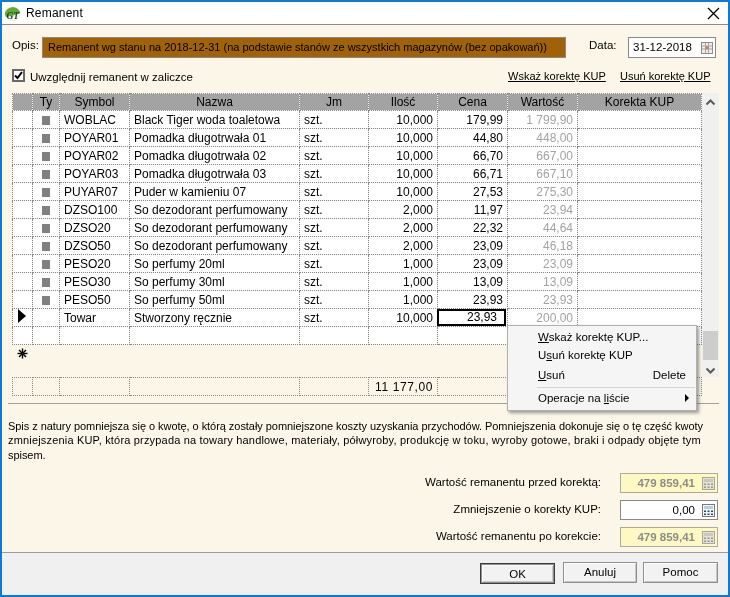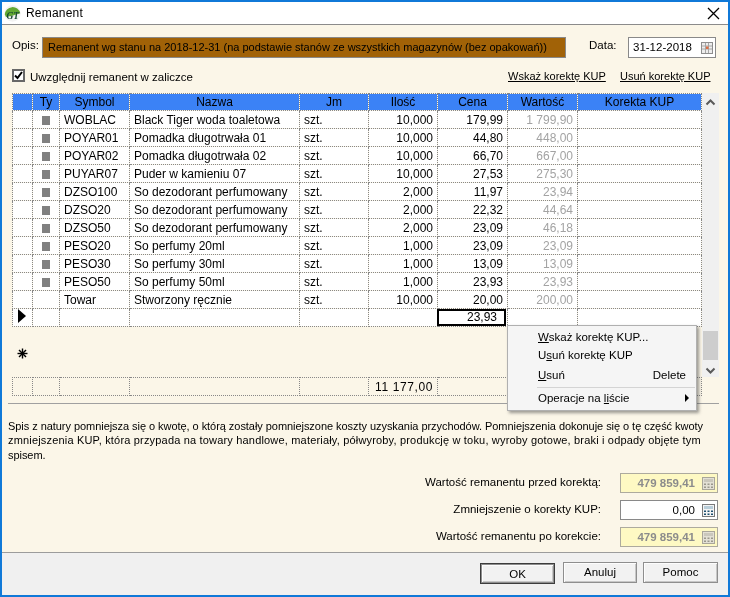--- a/index.html
+++ b/index.html
@@ -23,21 +23,21 @@
 
 #cb { left:10px; top:67px; width:13px; height:13px; background:#fff; border:2px solid #686868; }
 #cb svg { position:absolute; left:0px; top:0px; }
 #cbLbl { left:28px; top:69px; }
 .link { text-decoration:underline; }
 #link1 { left:506px; top:68px; font-size:11px;text-decoration:underline; }
 #link2 { left:618px; top:68px; font-size:11px; }
 
 #grid { left:10px; top:91px; border-collapse:collapse; table-layout:fixed; }
 #grid td { border-right:1px dotted #888; border-bottom:1px dotted #888; padding:0 4px; height:18px; overflow:hidden; white-space:nowrap; font-size:12px; background:#fff; }
-#grid tr.hdr td { background:#3b82f6; border-top:1px dotted #888; height:17px; text-align:center; padding:0 2px;}
+#grid tr.hdr td { background:#a3a3a3; border-top:1px dotted #888; height:17px; text-align:center; padding:0 2px;}
 #grid td:first-child { border-left:1px dotted #888; }
 #grid td.r { text-align:right; }
 #grid td.g { color:#a3a3a3; text-align:right; }
 #grid td.ty { text-align:center; padding:0; }
 .sq { display:inline-block; width:8px; height:9px; background:#808080; vertical-align:middle; }
 #selcell { left:435px; top:307px; width:69px; height:17px; border:2px solid #000; background:#fff; line-height:13px; text-align:right; padding-right:7px; font-size:12px; }
 #arrowsel { left:16px; top:307px; width:0; height:0; border-left:8px solid #000; border-top:7px solid transparent; border-bottom:7px solid transparent; }
 #star { left:15px; top:346px; }
 
 #sbar { left:700px; top:91px; width:17px; height:284px; background:#f0f0f0; }
@@ -164,20 +164,31 @@
           <td>Pomadka długotrwała 02</td>
           <td>szt.</td>
           <td class="r">10,000</td>
           <td class="r">66,70</td>
           <td class="g">667,00</td>
           <td></td>
         </tr>
     <tr>
           <td></td>
           <td class="ty"><span class="sq"></span></td>
+          <td>POYAR03</td>
+          <td>Pomadka długotrwała 03</td>
+          <td>szt.</td>
+          <td class="r">10,000</td>
+          <td class="r">66,71</td>
+          <td class="g">667,10</td>
+          <td></td>
+        </tr>
+    <tr>
+          <td></td>
+          <td class="ty"><span class="sq"></span></td>
           <td>PUYAR07</td>
           <td>Puder w kamieniu 07</td>
           <td>szt.</td>
           <td class="r">10,000</td>
           <td class="r">27,53</td>
           <td class="g">275,30</td>
           <td></td>
         </tr>
     <tr>
           <td></td>

